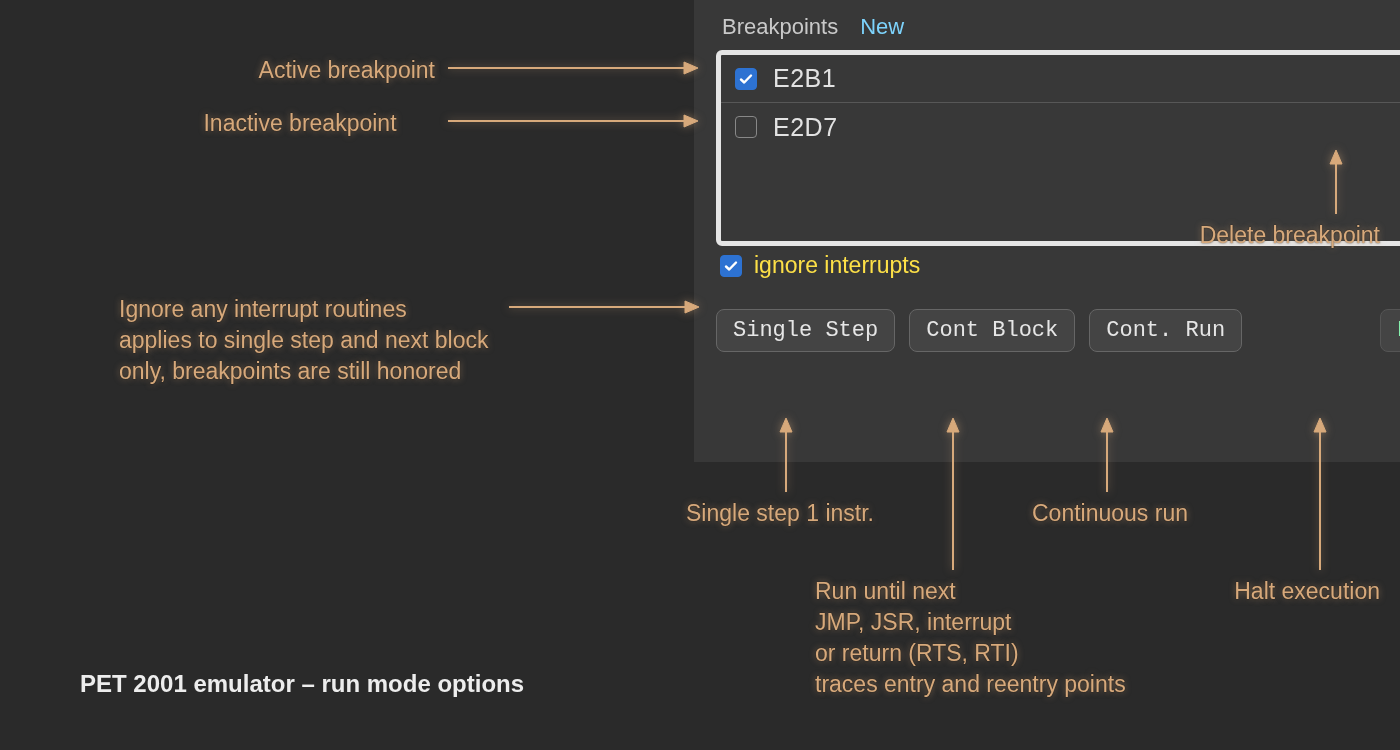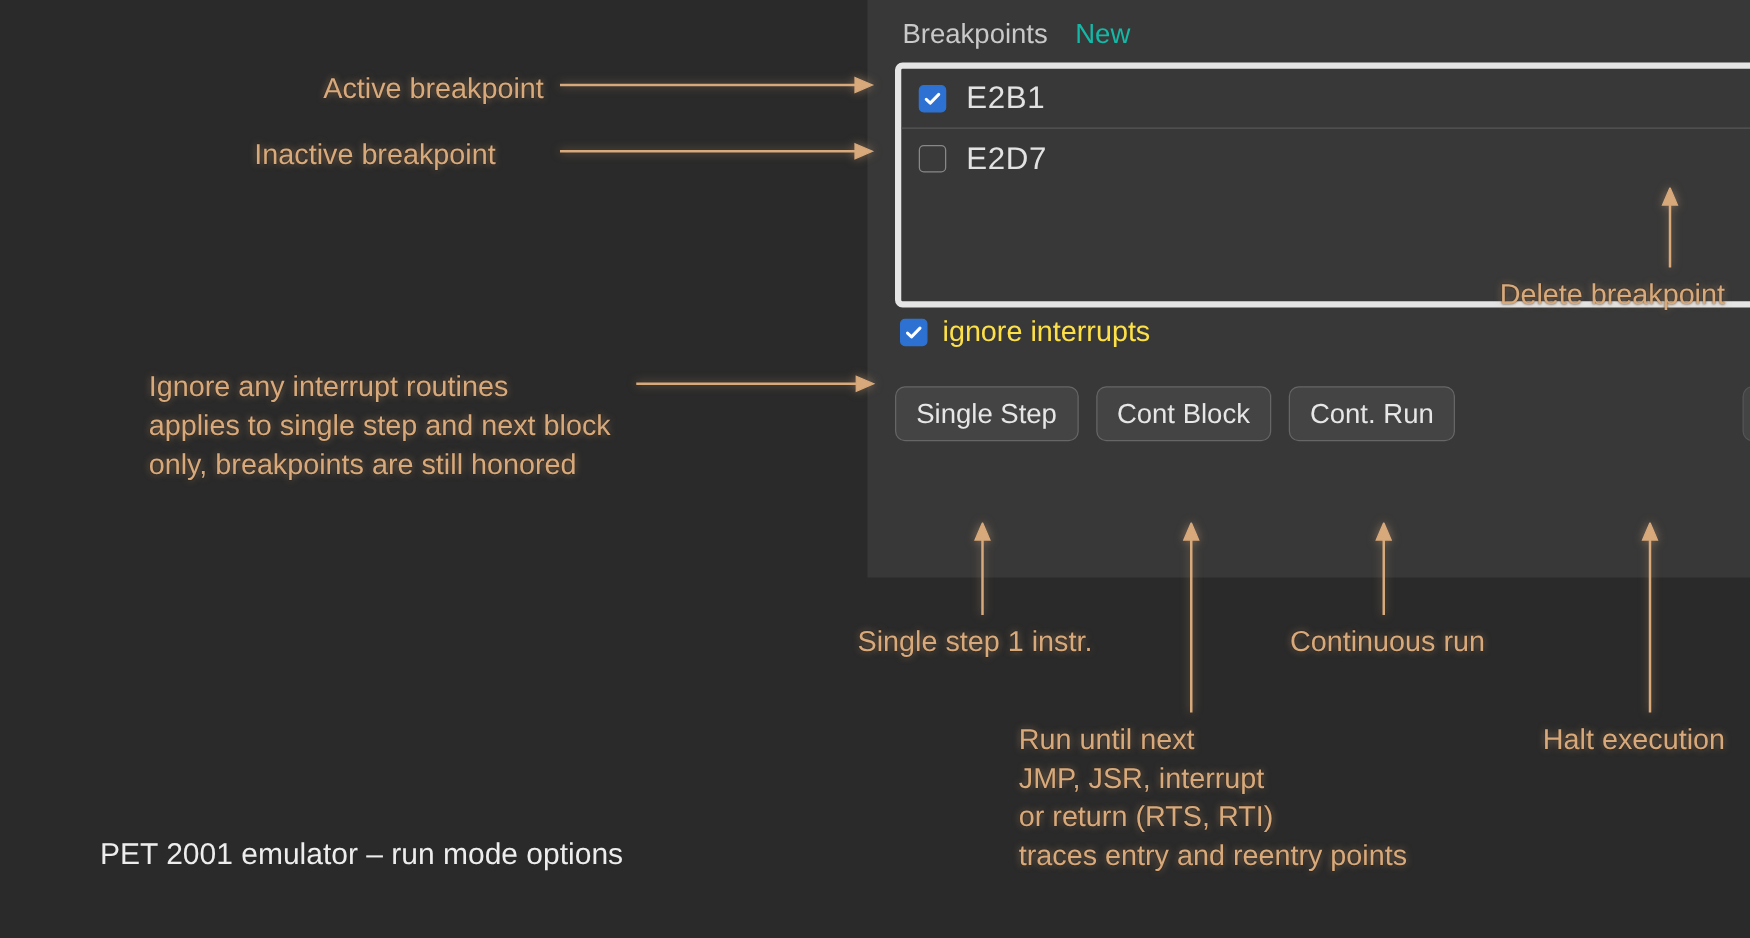--- a/index.html
+++ b/index.html
@@ -25,21 +25,21 @@
   }
 
   .tabs {
     display: flex;
     gap: 22px;
     font-size: 22px;
     padding-left: 6px;
     margin-bottom: 10px;
   }
   .tab { color: #c9c9c9; }
-  .tab-link { color: #14b8a6; cursor: pointer; }
+  .tab-link { color: #7dd3fc; cursor: pointer; }
 
   .bp-list {
     border: 5px solid #e5e5e5;
     border-radius: 6px;
     height: 196px;
     overflow: hidden;
     background: #383838;
   }
   .bp-row {
     display: flex;
@@ -106,20 +106,21 @@
     margin-top: 30px;
   }
   .btn {
     font-size: 22px;
     color: #e6e6e6;
     background: #444444;
     border: 1px solid #666;
     border-radius: 8px;
     padding: 8px 16px;
     cursor: pointer;
+    font-family: Liberation Mono, monospace;
   }
   .btn.disabled {
     color: #86efac;
     border-color: #555;
     cursor: default;
   }
   .spacer { flex: 1; }
 
   
   .anno {
@@ -132,21 +133,21 @@
   }
   .anno.right { text-align: right; }
   .anno.center { text-align: center; }
 
   .caption {
     position: absolute;
     left: 80px;
     top: 670px;
     font-size: 24px;
     color: #ededed;
-    font-weight: 400;
+    font-weight: 700;
   }
 
   .arrow {
     position: absolute;
     stroke: #d7a97b;
     fill: #d7a97b;
     filter: drop-shadow(0 0 4px rgba(215,169,123,0.5));
   }
 </style>
 </head>

